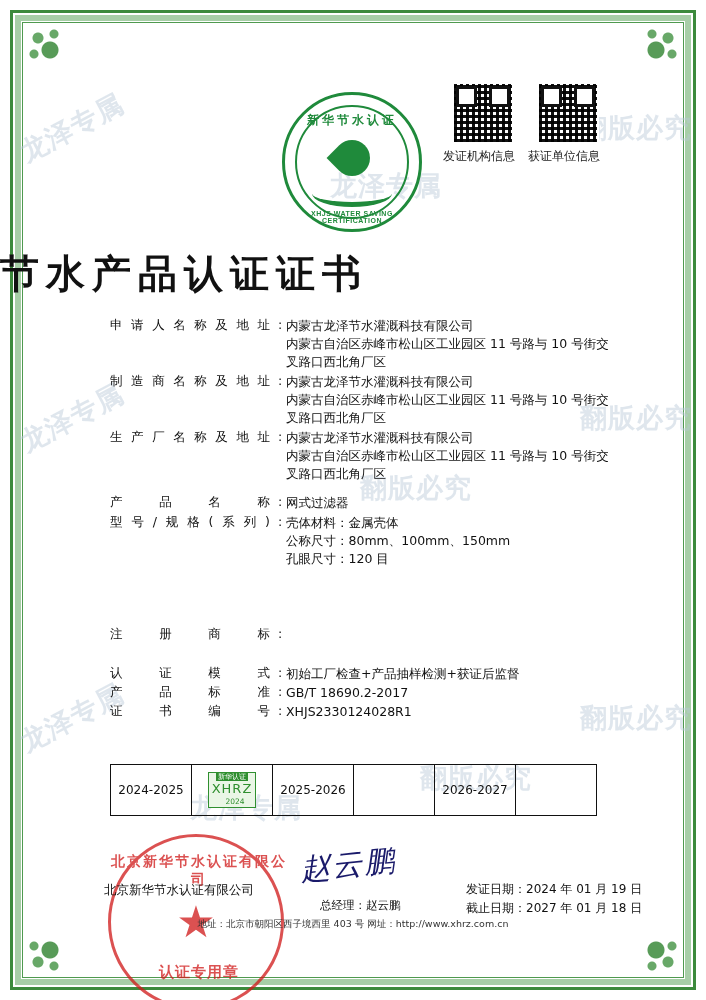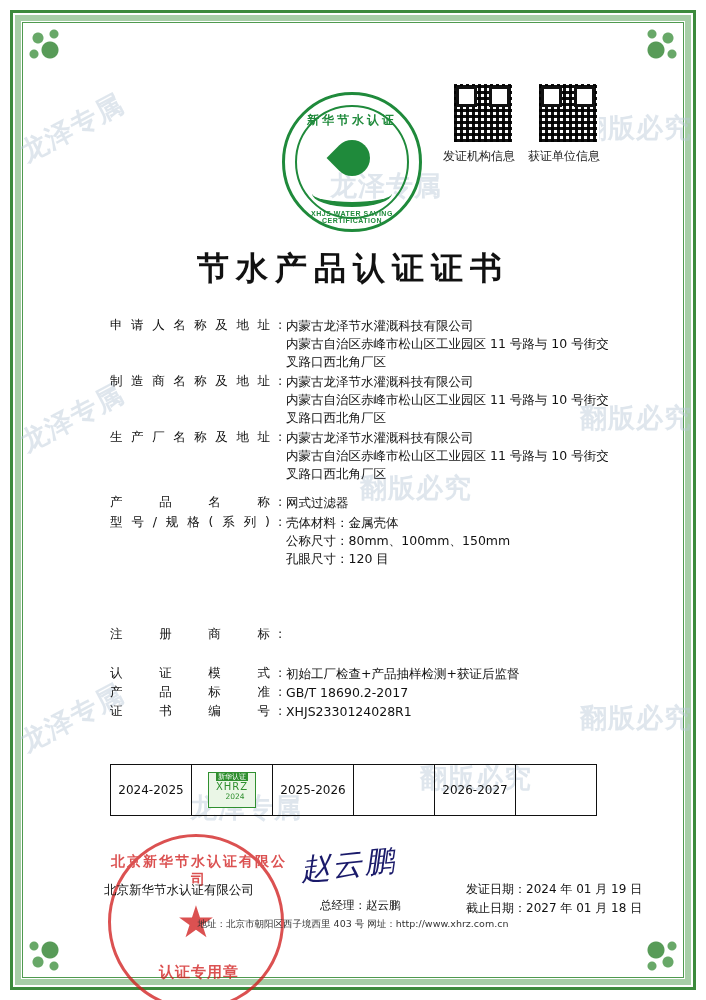--- a/index.html
+++ b/index.html
@@ -149,23 +149,23 @@
     color: #222;
     font-family: "DejaVu Sans", sans-serif;
     white-space: nowrap;
   }
 
   
   .cert-title {
     position: absolute;
     left: 0; top: 247px;
     width: 706px;
-    text-align: center;
-    font-family: "DejaVu Sans", sans-serif;
-    font-size: 32px;
+    text-align: left;
+    font-family: "DejaVu Sans", sans-serif;
+    font-size: 39px;
     font-weight: bold;
     letter-spacing: 7px;
     color: #111;
   }
 
   
   .field {
     position: absolute;
     font-family: "DejaVu Sans", sans-serif;
     font-size: 12.5px;
@@ -223,25 +223,25 @@
     position: relative;
   }
   .year-cell:last-child { border-right: none; }
   .stamp-mark {
     width: 46px; height: 34px;
     border: 1px solid #2f8f2f;
     background: #eaf6e6;
     display: flex;
     flex-direction: column;
     align-items: center;
-    justify-content: flex-start;
+    justify-content: space-between;
     line-height: 1.15;
   }
   .stamp-mark .s1 { font-size: 7px; color: #fff; background: #2f8f2f; padding: 0 2px; }
-  .stamp-mark .s2 { font-size: 10px; color: #2f8f2f; letter-spacing: 1px; }
+  .stamp-mark .s2 { font-size: 13px; color: #2f8f2f; letter-spacing: 1px; }
   .stamp-mark .s3 { font-size: 7.5px; color: #2f8f2f; margin-left: 6px; }
 
   
   .red-seal {
     position: absolute;
     left: 108px; top: 834px;
     width: 176px; height: 176px;
     border-radius: 50%;
     border: 3px solid #d01818;
     opacity: .75;

